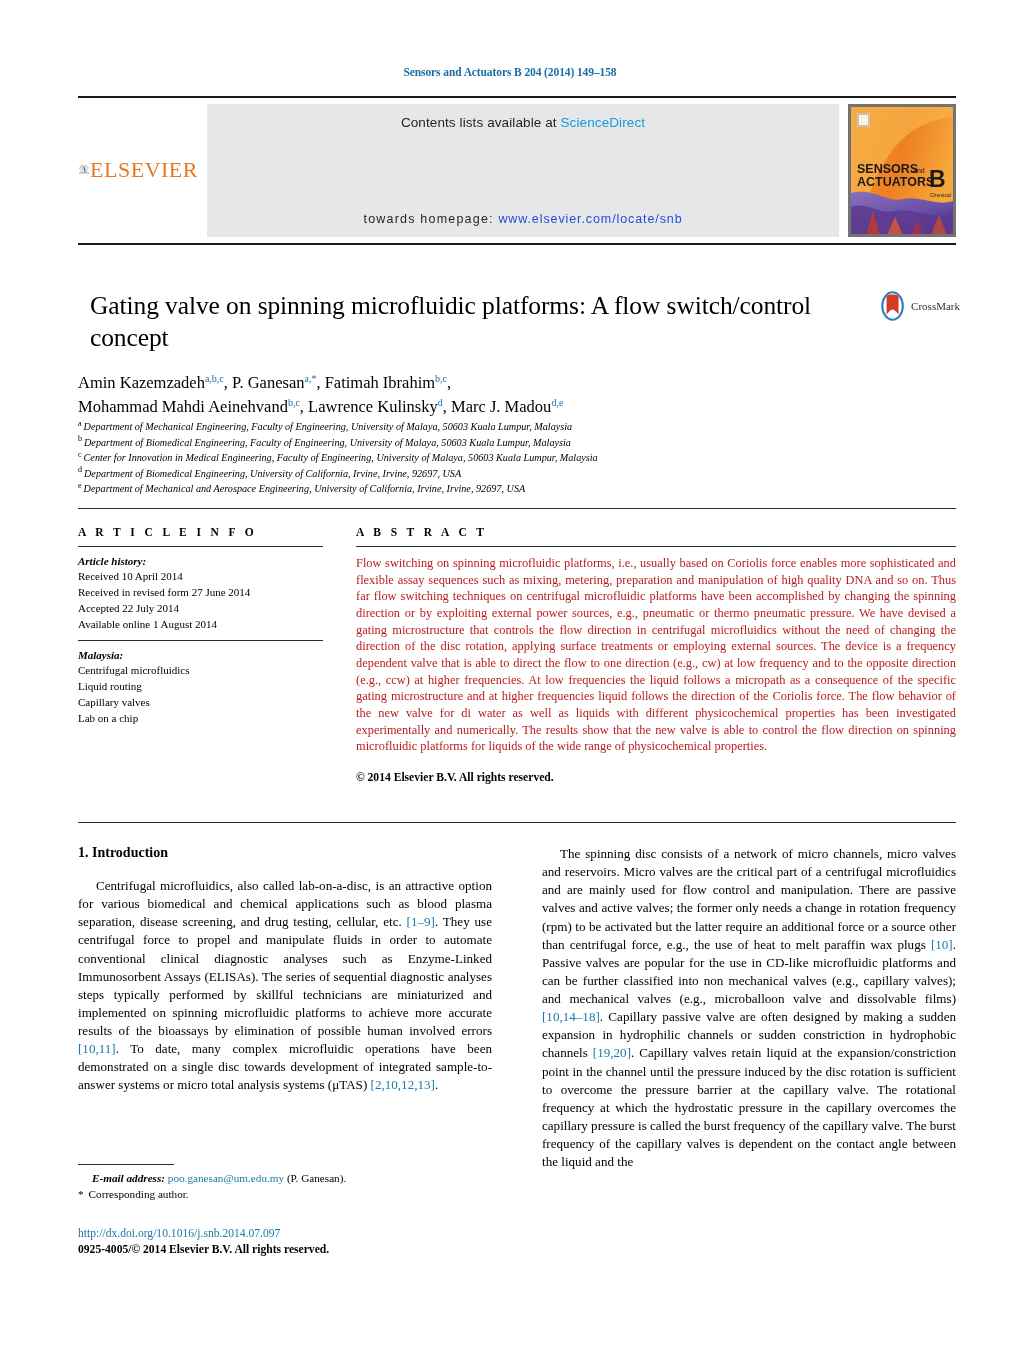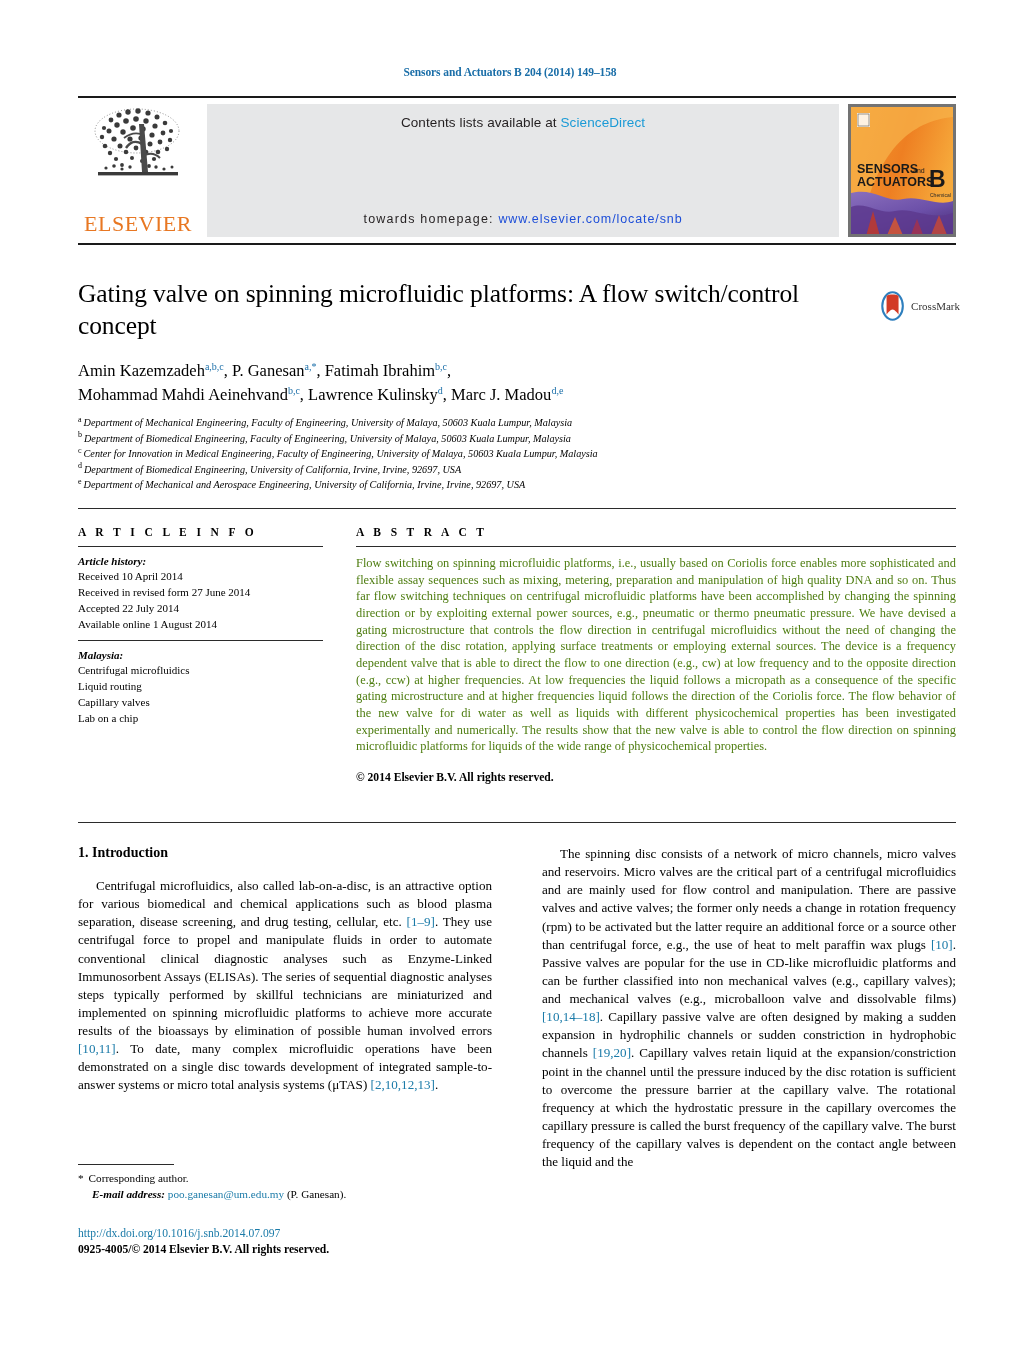--- a/index.html
+++ b/index.html
@@ -57,23 +57,22 @@
   .masthead-row {
     display: flex;
     align-items: stretch;
     margin-top: 6px;
     height: 133px;
   }
   .elsevier-logo {
     width: 120px;
     flex: 0 0 120px;
     display: flex;
-    flex-direction: column;
     align-items: center;
-    justify-content: space-between;
+    justify-content: flex-start;
     padding-bottom: 2px;
   }
   .tree-svg { display:block; }
   .elsevier-word {
     font-family: "Liberation Serif", serif;
     font-size: 22px;
     letter-spacing: 0.5px;
     color: #e87722;
     line-height: 1;
     margin-top: 1px;
@@ -128,38 +127,38 @@
     left: 78px;
     top: 278px;
     width: 790px;
   }
   .paper-title {
     font-family: "Liberation Serif", serif;
     font-size: 25.5px;
     line-height: 1.26;
     color: #000;
     font-weight: normal;
-    margin: 0;
+    margin: 12px;
     letter-spacing: -0.1px;
   }
   .authors {
     margin-top: 17px;
     font-family: "Liberation Serif", serif;
     font-size: 16.5px;
     line-height: 1.42;
     color: #000;
   }
   .aff-mark {
     color: #1a6ea8;
     font-size: 10px;
     vertical-align: super;
     line-height: 0;
   }
   .affiliations {
-    margin-top: 9px;
+    margin-top: 1px;
     font-family: "Liberation Serif", serif;
     font-style: italic;
     font-size: 10.2px;
     line-height: 1.52;
     color: #000;
   }
   .aff-letter {
     font-style: normal;
     font-size: 8px;
     vertical-align: super;
@@ -229,21 +228,21 @@
   .info-line {
     font-family: "Liberation Serif", serif;
     font-size: 11px;
     line-height: 1.46;
   }
   .abstract-body {
     font-family: "Liberation Serif", serif;
     font-size: 12.4px;
     line-height: 1.345;
     text-align: justify;
-    color: #4d7c0f;
+    color: #b91c1c;
   }
   .copyright {
     margin-top: 16px;
     text-align: left;
     font-family: "Liberation Serif", serif;
     font-weight: bold;
     font-size: 11.6px;
   }
 
   .rule-body-top {
@@ -500,28 +499,28 @@
     <div class="bgap"></div>
     <div class="bcol">
       <p class="body-p">
         <span>The spinning disc consists of a network of micro channels, micro valves and reservoirs. Micro valves are the critical part of a centrifugal microfluidics and are mainly used for flow control and manipulation. There are passive valves and active valves; the former only needs a change in rotation frequency (rpm) to be activated but the latter require an additional force or a source other than centrifugal force, e.g., the use of heat to melt paraffin wax plugs </span><span class="ref">[10]</span><span>. Passive valves are popular for the use in CD-like microfluidic platforms and can be further classified into non mechanical valves (e.g., capillary valves); and mechanical valves (e.g., microballoon valve and dissolvable films) </span><span class="ref">[10,14–18]</span><span>. Capillary passive valve are often designed by making a sudden expansion in hydrophilic channels or sudden constriction in hydrophobic channels </span><span class="ref">[19,20]</span><span>. Capillary valves retain liquid at the expansion/constriction point in the channel until the pressure induced by the disc rotation is sufficient to overcome the pressure barrier at the capillary valve. The rotational frequency at which the hydrostatic pressure in the capillary overcomes the capillary pressure is called the burst frequency of the capillary valve. The burst frequency of the capillary valves is dependent on the contact angle between the liquid and the</span>
       </p>
     </div>
   </div>
 
   <div class="foot-rule"></div>
   <div class="footnote">
-    <div>
-      <span class="fn-star">*</span><span>Corresponding author.</span>
-    </div>
     <div style="padding-left:14px">
       <span class="fn-ital">E-mail address:</span>
       <span class="email-link">poo.ganesan@um.edu.my</span>
       <span>(P. Ganesan).</span>
     </div>
+    <div>
+      <span class="fn-star">*</span><span>Corresponding author.</span>
+    </div>
   </div>
 
   <div class="doi-block">
     <div class="doi-link">http://dx.doi.org/10.1016/j.snb.2014.07.097</div>
     <div class="issn-line">0925-4005/© 2014 Elsevier B.V. All rights reserved.</div>
   </div>
 
 </div>
 
 </body></html>

